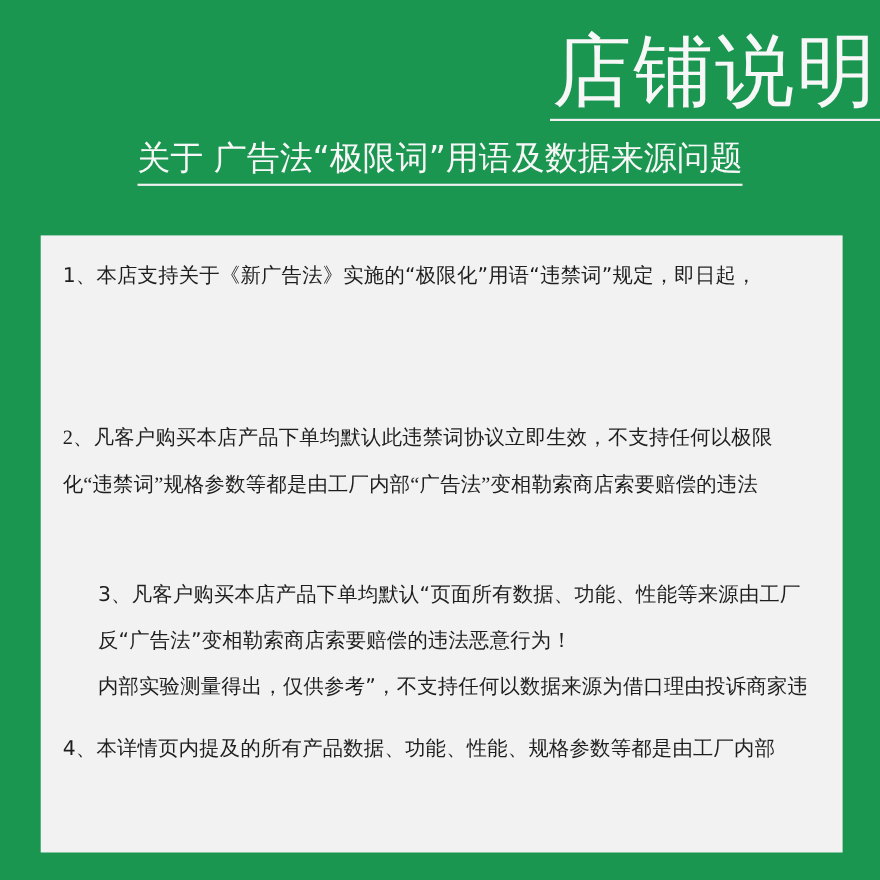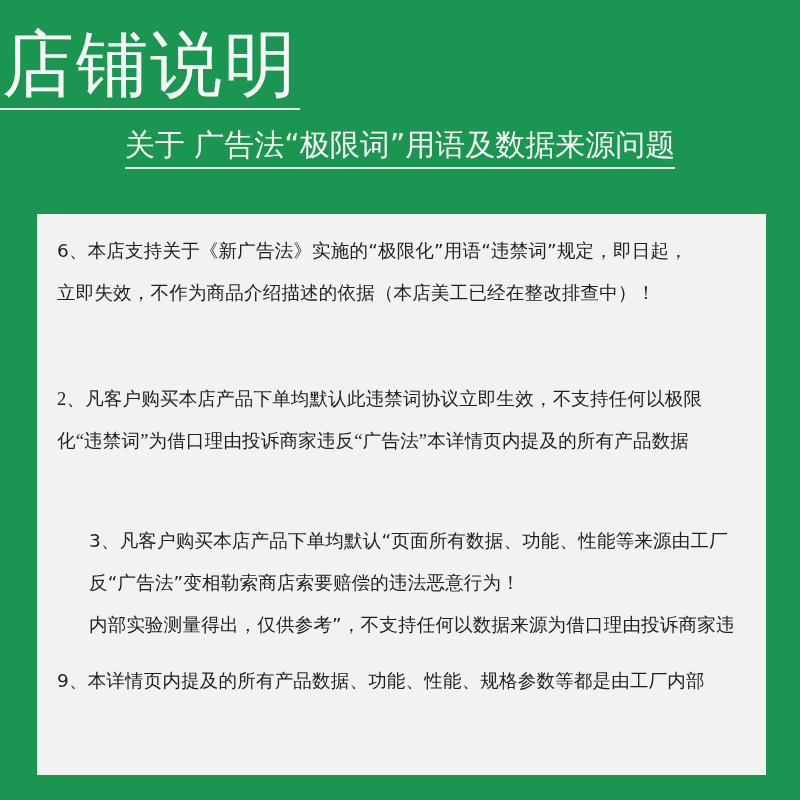--- a/index.html
+++ b/index.html
@@ -12,21 +12,21 @@
     background: #1a9650;
     position: relative;
     overflow: hidden;
     font-family: "DejaVu Sans", "Liberation Sans", sans-serif;
   }
   .title-wrap {
     position: absolute;
     top: 22px;
     left: 0;
     width: 800px;
-    text-align: left;
+    text-align: right;
   }
   .title {
     display: inline-block;
     color: #f7f7f7;
     font-size: 72px;
     line-height: 84px;
     letter-spacing: 2px;
     padding: 0 2px 2px 2px;
     border-bottom: 2px solid #f0f0f0;
     font-weight: normal;
@@ -76,28 +76,27 @@
 <div class="title-wrap">
   <div class="title">店铺说明</div>
 </div>
 
 <div class="subtitle-wrap">
   <div class="subtitle">关于 广告法“极限词”用语及数据来源问题</div>
 </div>
 
 <div class="panel">
   <div class="para p1">
-    <div>6、本店支持关于《新广告法》实施的“极限化”用语“违禁词”规定，即日起，</div>
-    <div>立即失效，不作为商品介绍描述的依据（本店美工已经在整改排查中）！</div>
+    <div>1、本店支持关于《新广告法》实施的“极限化”用语“违禁词”规定，即日起，</div>
   </div>
   <div class="para p2">
     <div>2、凡客户购买本店产品下单均默认此违禁词协议立即生效，不支持任何以极限</div>
-    <div>化“违禁词”为借口理由投诉商家违反“广告法”本详情页内提及的所有产品数据</div>
+    <div>化“违禁词”规格参数等都是由工厂内部“广告法”变相勒索商店索要赔偿的违法</div>
   </div>
   <div class="para p3">
     <div>3、凡客户购买本店产品下单均默认“页面所有数据、功能、性能等来源由工厂</div>
     <div>反“广告法”变相勒索商店索要赔偿的违法恶意行为！</div>
     <div>内部实验测量得出，仅供参考”，不支持任何以数据来源为借口理由投诉商家违</div>
   </div>
   <div class="para p4">
-    <div>9、本详情页内提及的所有产品数据、功能、性能、规格参数等都是由工厂内部</div>
+    <div>4、本详情页内提及的所有产品数据、功能、性能、规格参数等都是由工厂内部</div>
   </div>
 </div>
 
 </body></html>

